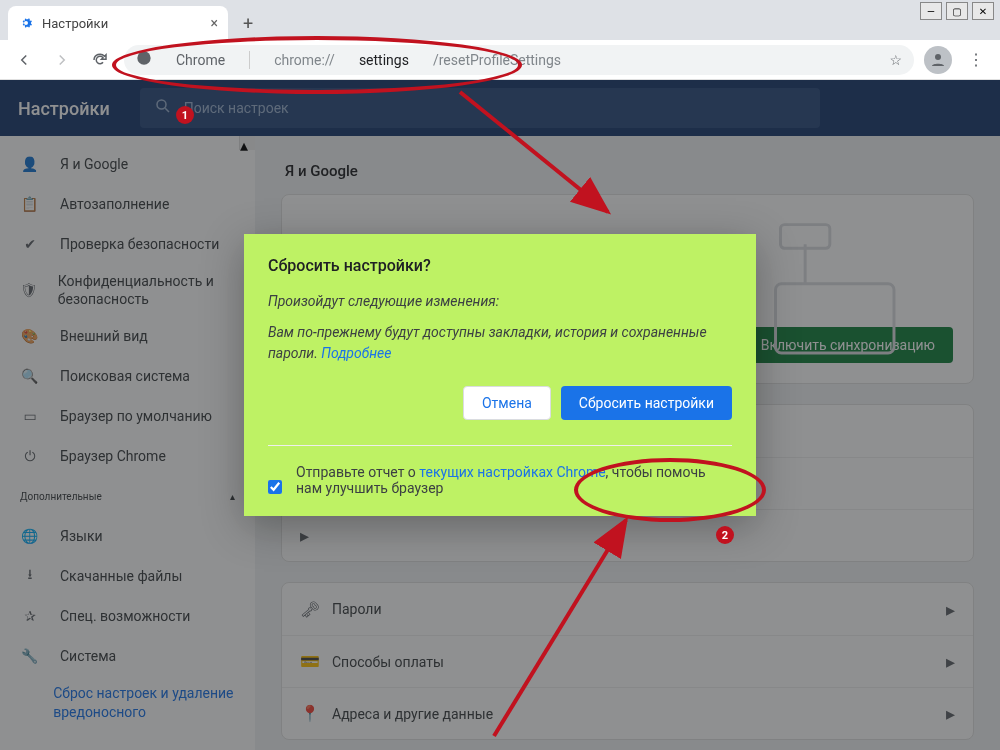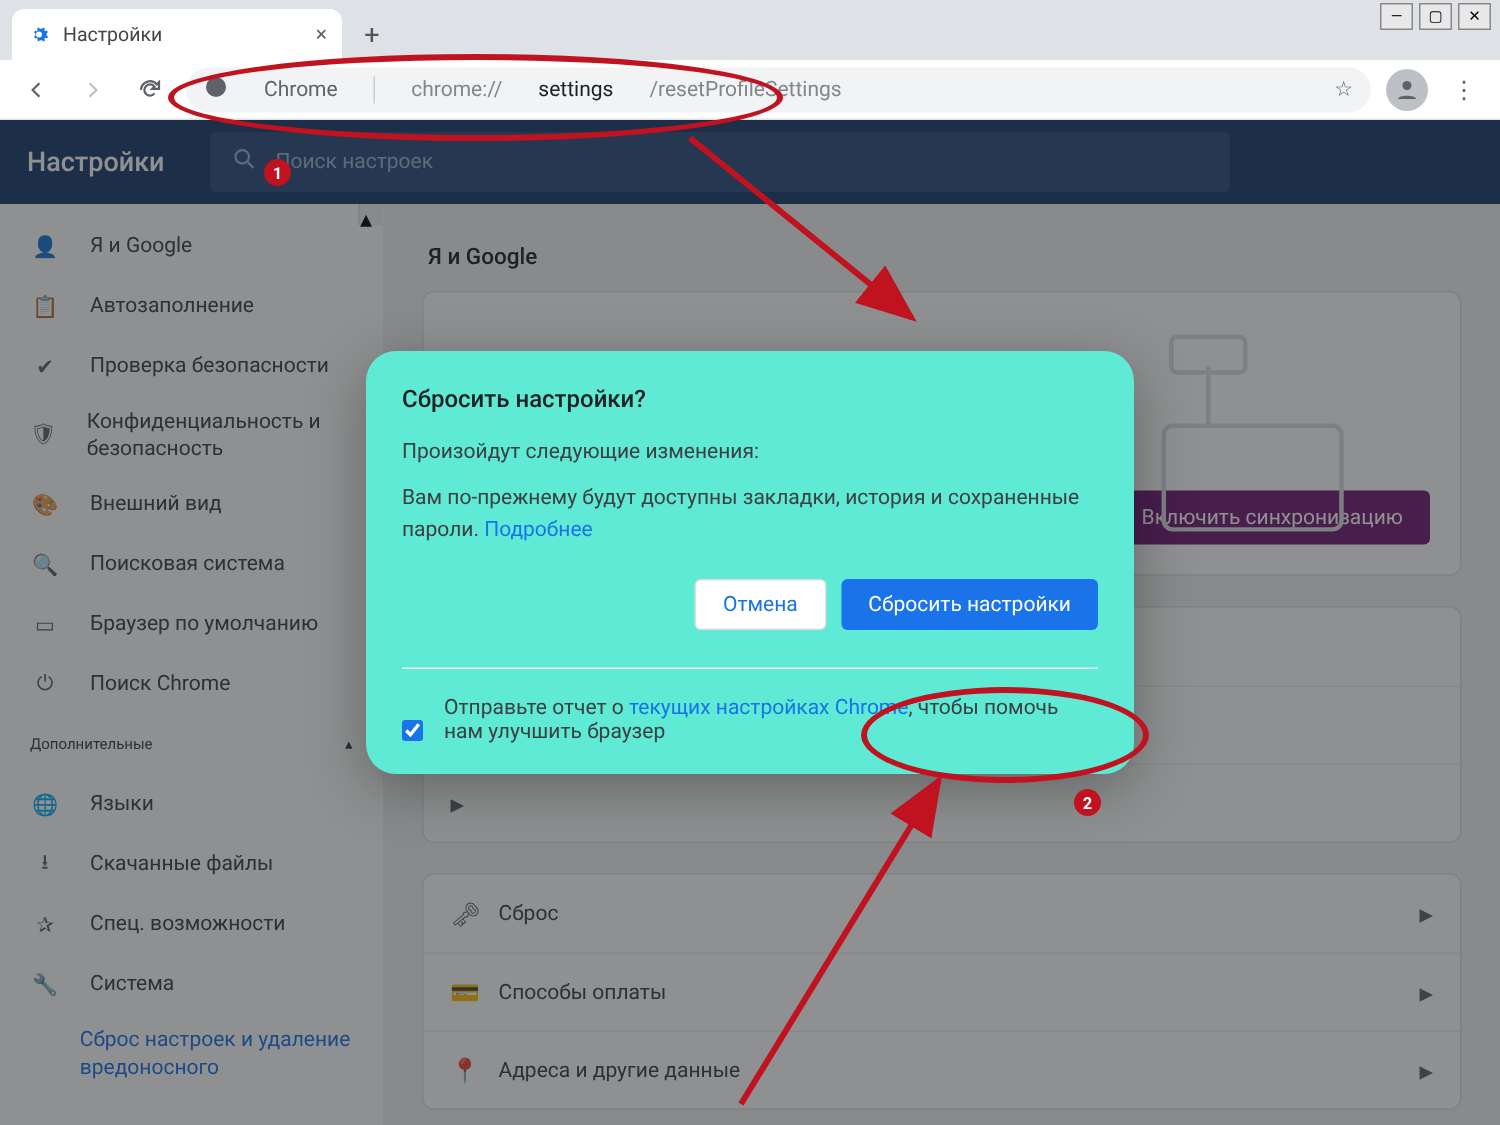--- a/index.html
+++ b/index.html
@@ -42,32 +42,32 @@
 .side-group { display: flex; align-items: center; height: 40px; padding: 0 20px; font-size: 10px; color: #3c4043; justify-content: space-between; cursor: pointer; }
 .side-item.active { color: #1a73e8; }
 .side-item.active .icon { color: #1a73e8; }
 .side-item.multiline { height: auto; padding-top: 8px; padding-bottom: 8px; line-height: 1.3; }
 
 
 .main { flex: 1; background: #f1f3f4; padding: 20px 26px; overflow-y: auto; position: relative; }
 .section-title { font-size: 15px; color: #202124; margin: 6px 4px 14px; font-weight: 500; }
 .card { background: #fff; border: 1px solid #e0e0e0; border-radius: 8px; margin-bottom: 20px; }
 .sync-card { height: 190px; display: flex; flex-direction: column; justify-content: flex-end; align-items: flex-end; padding: 20px; position: relative; overflow: hidden; }
-.sync-btn { background: #701a75; color: #fff; border: none; border-radius: 4px; padding: 10px 18px; font-size: 14px; cursor: pointer; }
+.sync-btn { background: #15803d; color: #fff; border: none; border-radius: 4px; padding: 10px 18px; font-size: 14px; cursor: pointer; }
 .row-item { display: flex; align-items: center; height: 52px; padding: 0 18px; border-top: 1px solid #eee; cursor: pointer; }
 .row-item:first-child { border-top: none; }
 .row-icon { width: 32px; color: #5f6368; }
 .row-label { flex: 1; font-size: 14px; color: #3c4043; }
 .row-arrow { color: #5f6368; font-size: 18px; }
 
 
 .overlay { position: absolute; inset: 0; background: rgba(32,33,36,0.5); z-index: 40; top: 80px; }
-.dialog { position: absolute; left: 244px; top: 234px; width: 512px; background: #5eead4; border-radius: 20px; box-shadow: 0 10px 40px rgba(0,0,0,.3); padding: 22px 24px 20px; z-index: 45; font-size: 14px; color: #3c4043; }
+.dialog { position: absolute; left: 244px; top: 234px; width: 512px; background: #bef264; border-radius: 0; box-shadow: 0 10px 40px rgba(0,0,0,.3); padding: 22px 24px 20px; z-index: 45; font-size: 14px; color: #3c4043; }
 .dialog h3 { font-size: 16px; font-weight: 500; color: #202124; margin-bottom: 16px; }
-.dialog p { margin: 10px 0; line-height: 1.5; }
+.dialog p { margin: 10px 0; line-height: 1.5; font-style: italic; }
 .dialog .bullets { margin: 8px 0; line-height: 1.7; }
 .dialog a { color: #1a73e8; text-decoration: none; }
 .dialog-actions { display: flex; justify-content: flex-end; gap: 10px; margin: 22px 0 18px; }
 .btn-outline { border: 1px solid #dadce0; background: #fff; color: #1a73e8; padding: 8px 18px; border-radius: 4px; font-size: 14px; cursor: pointer; }
 .btn-primary { background: #1a73e8; color: #fff; border: none; padding: 8px 18px; border-radius: 4px; font-size: 14px; cursor: pointer; }
 .report-row { display: flex; gap: 14px; align-items: flex-end; border-top: 1px solid #eee; padding-top: 18px; margin-top: 25px; }
 .report-row input[type=checkbox] { width: 18px; height: 18px; accent-color: #1a73e8; margin-top: 2px; }
 
 
 .annot { position: absolute; z-index: 60; pointer-events: none; }
@@ -179,21 +179,21 @@
     <div class="side-item">
         <span class="icon">🔍</span>
         <span>Поисковая система</span>
       </div>
     <div class="side-item">
         <span class="icon">▭</span>
         <span>Браузер по умолчанию</span>
       </div>
     <div class="side-item">
         <span class="icon">⏻</span>
-        <span>Поиск Chrome</span>
+        <span>Браузер Chrome</span>
       </div>
     <div class="side-group">
         <span>Дополнительные</span>
         <span>▴</span>
       </div>
     <div class="side-item">
         <span class="icon">🌐</span>
         <span>Языки</span>
       </div>
     <div class="side-item">
@@ -232,21 +232,21 @@
       <div class="row-item">
           <span class="row-arrow">▸</span>
         </div>
       <div class="row-item">
           <span class="row-arrow">▸</span>
         </div>
     </div>
     <div class="card">
       <div class="row-item">
           <span class="row-icon">🗝</span>
-          <span class="row-label">Сброс</span>
+          <span class="row-label">Пароли</span>
           <span class="row-arrow">▸</span>
         </div>
       <div class="row-item">
           <span class="row-icon">💳</span>
           <span class="row-label">Способы оплаты</span>
           <span class="row-arrow">▸</span>
         </div>
       <div class="row-item">
           <span class="row-icon">📍</span>
           <span class="row-label">Адреса и другие данные</span>

